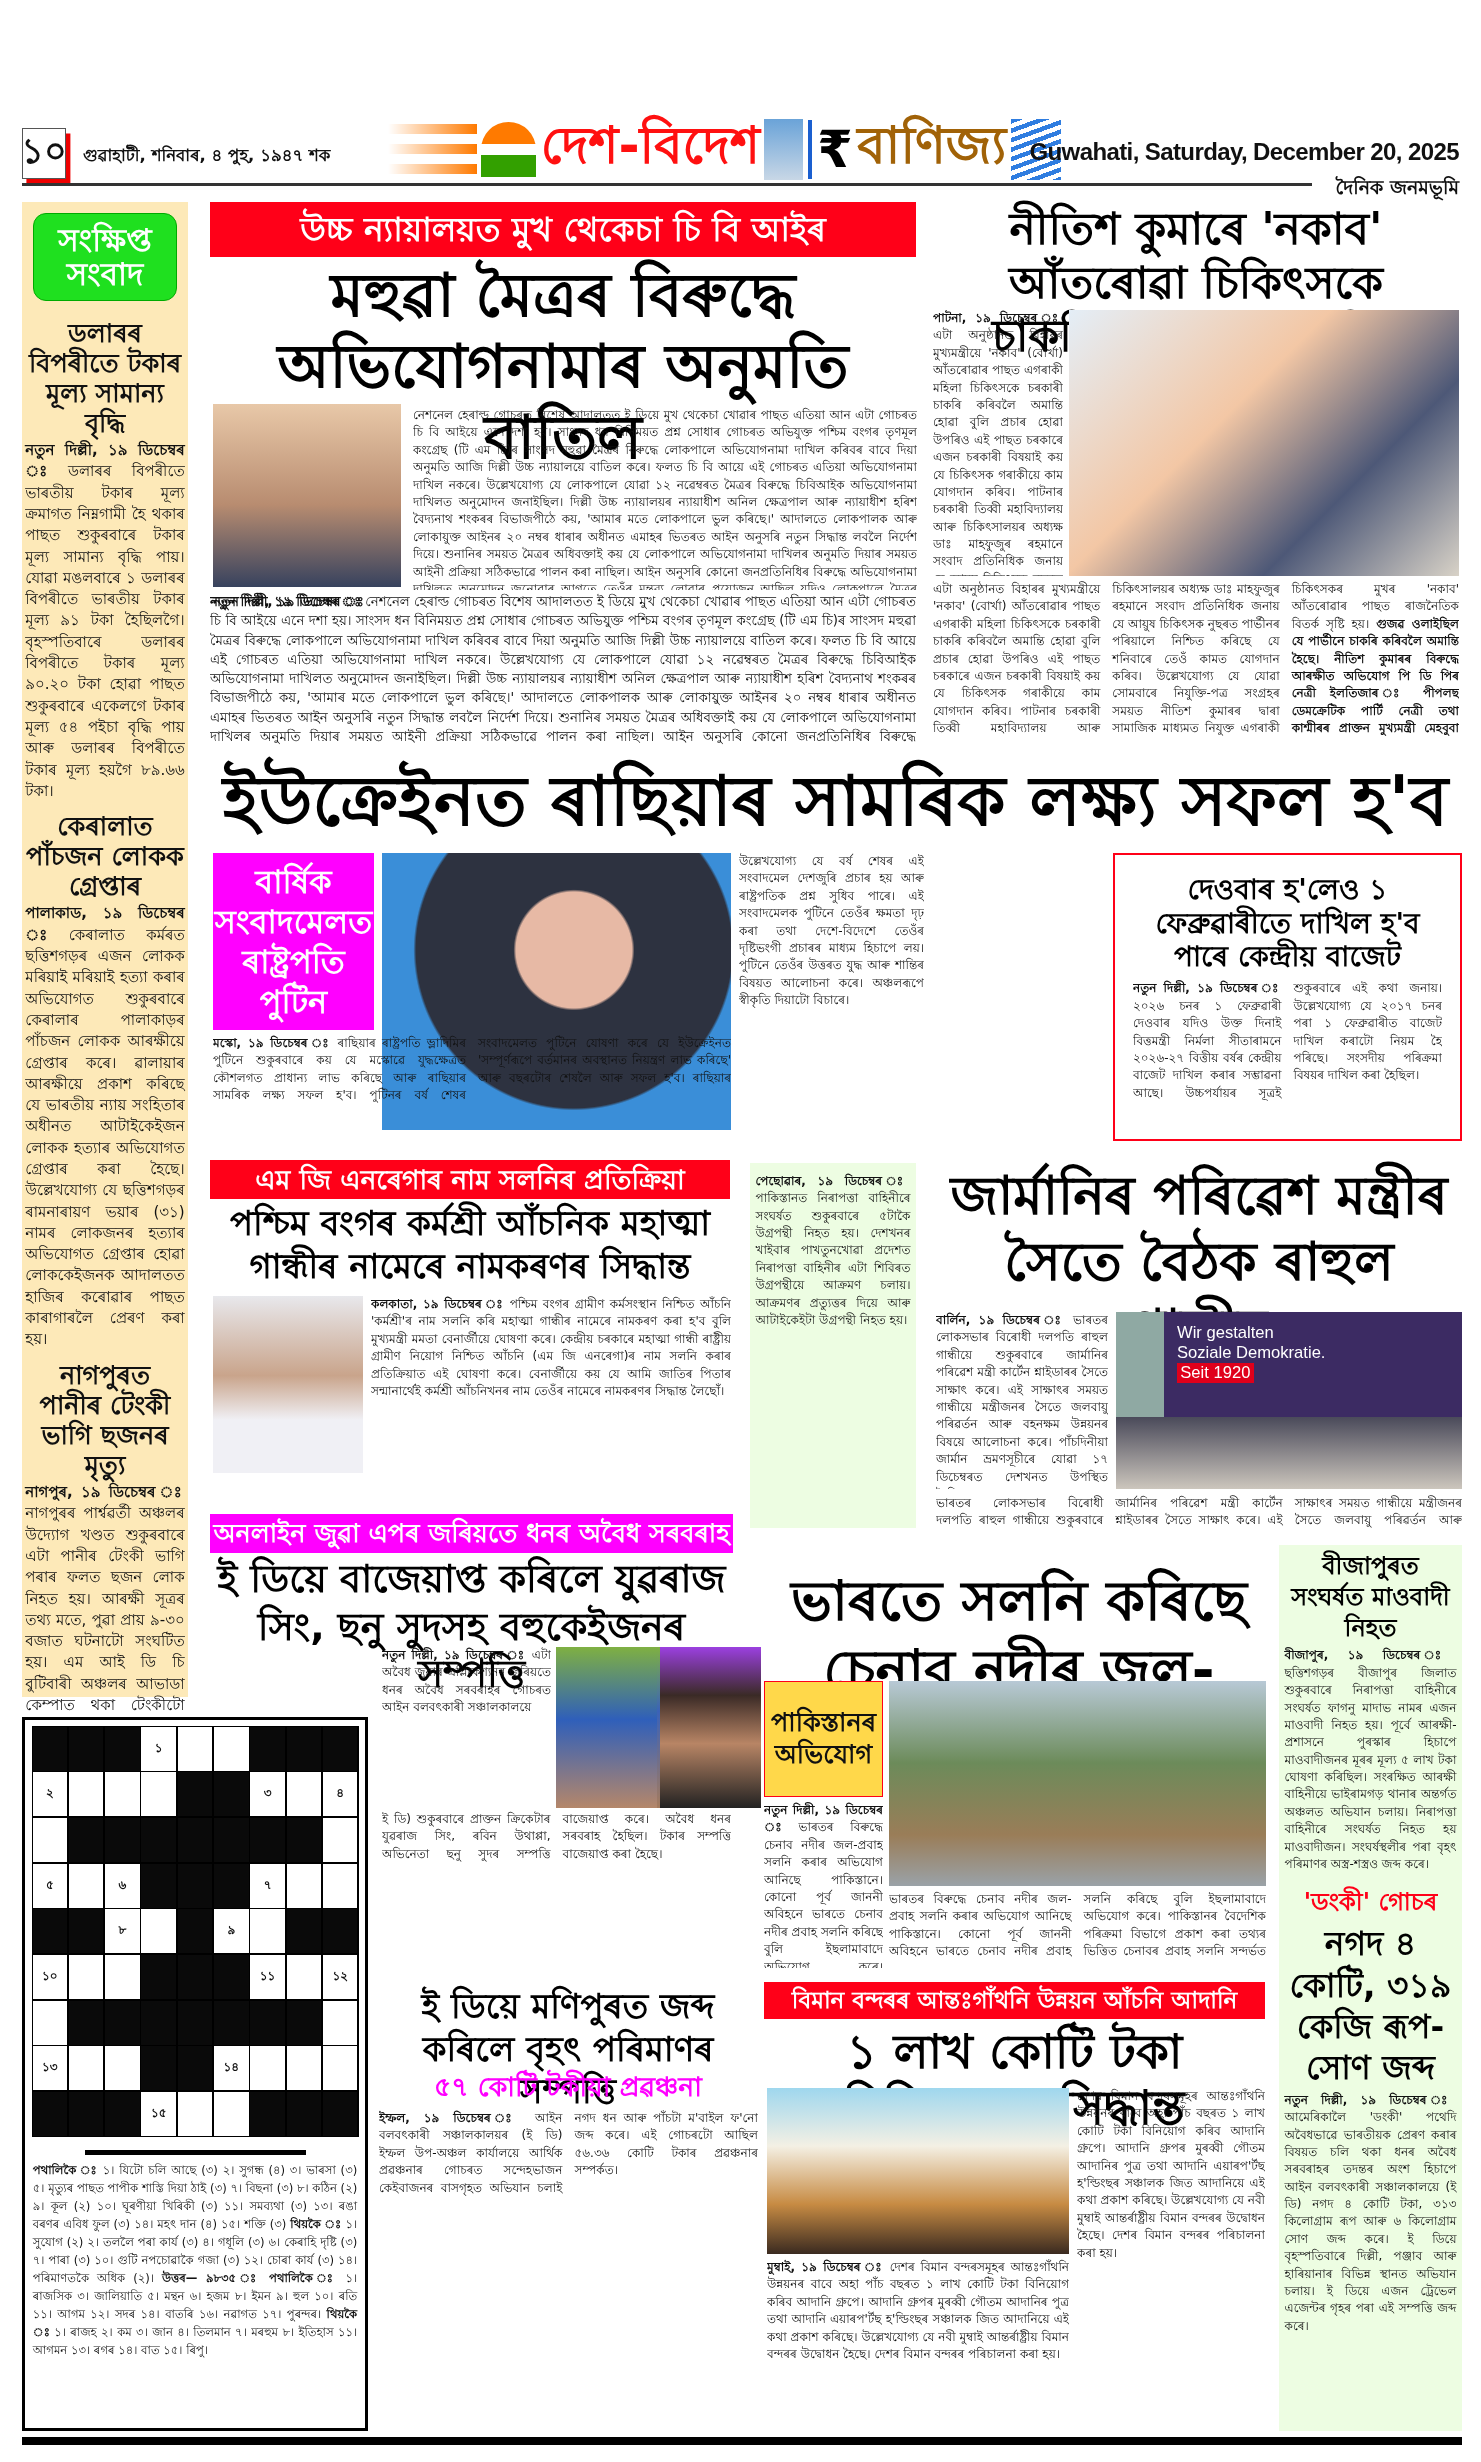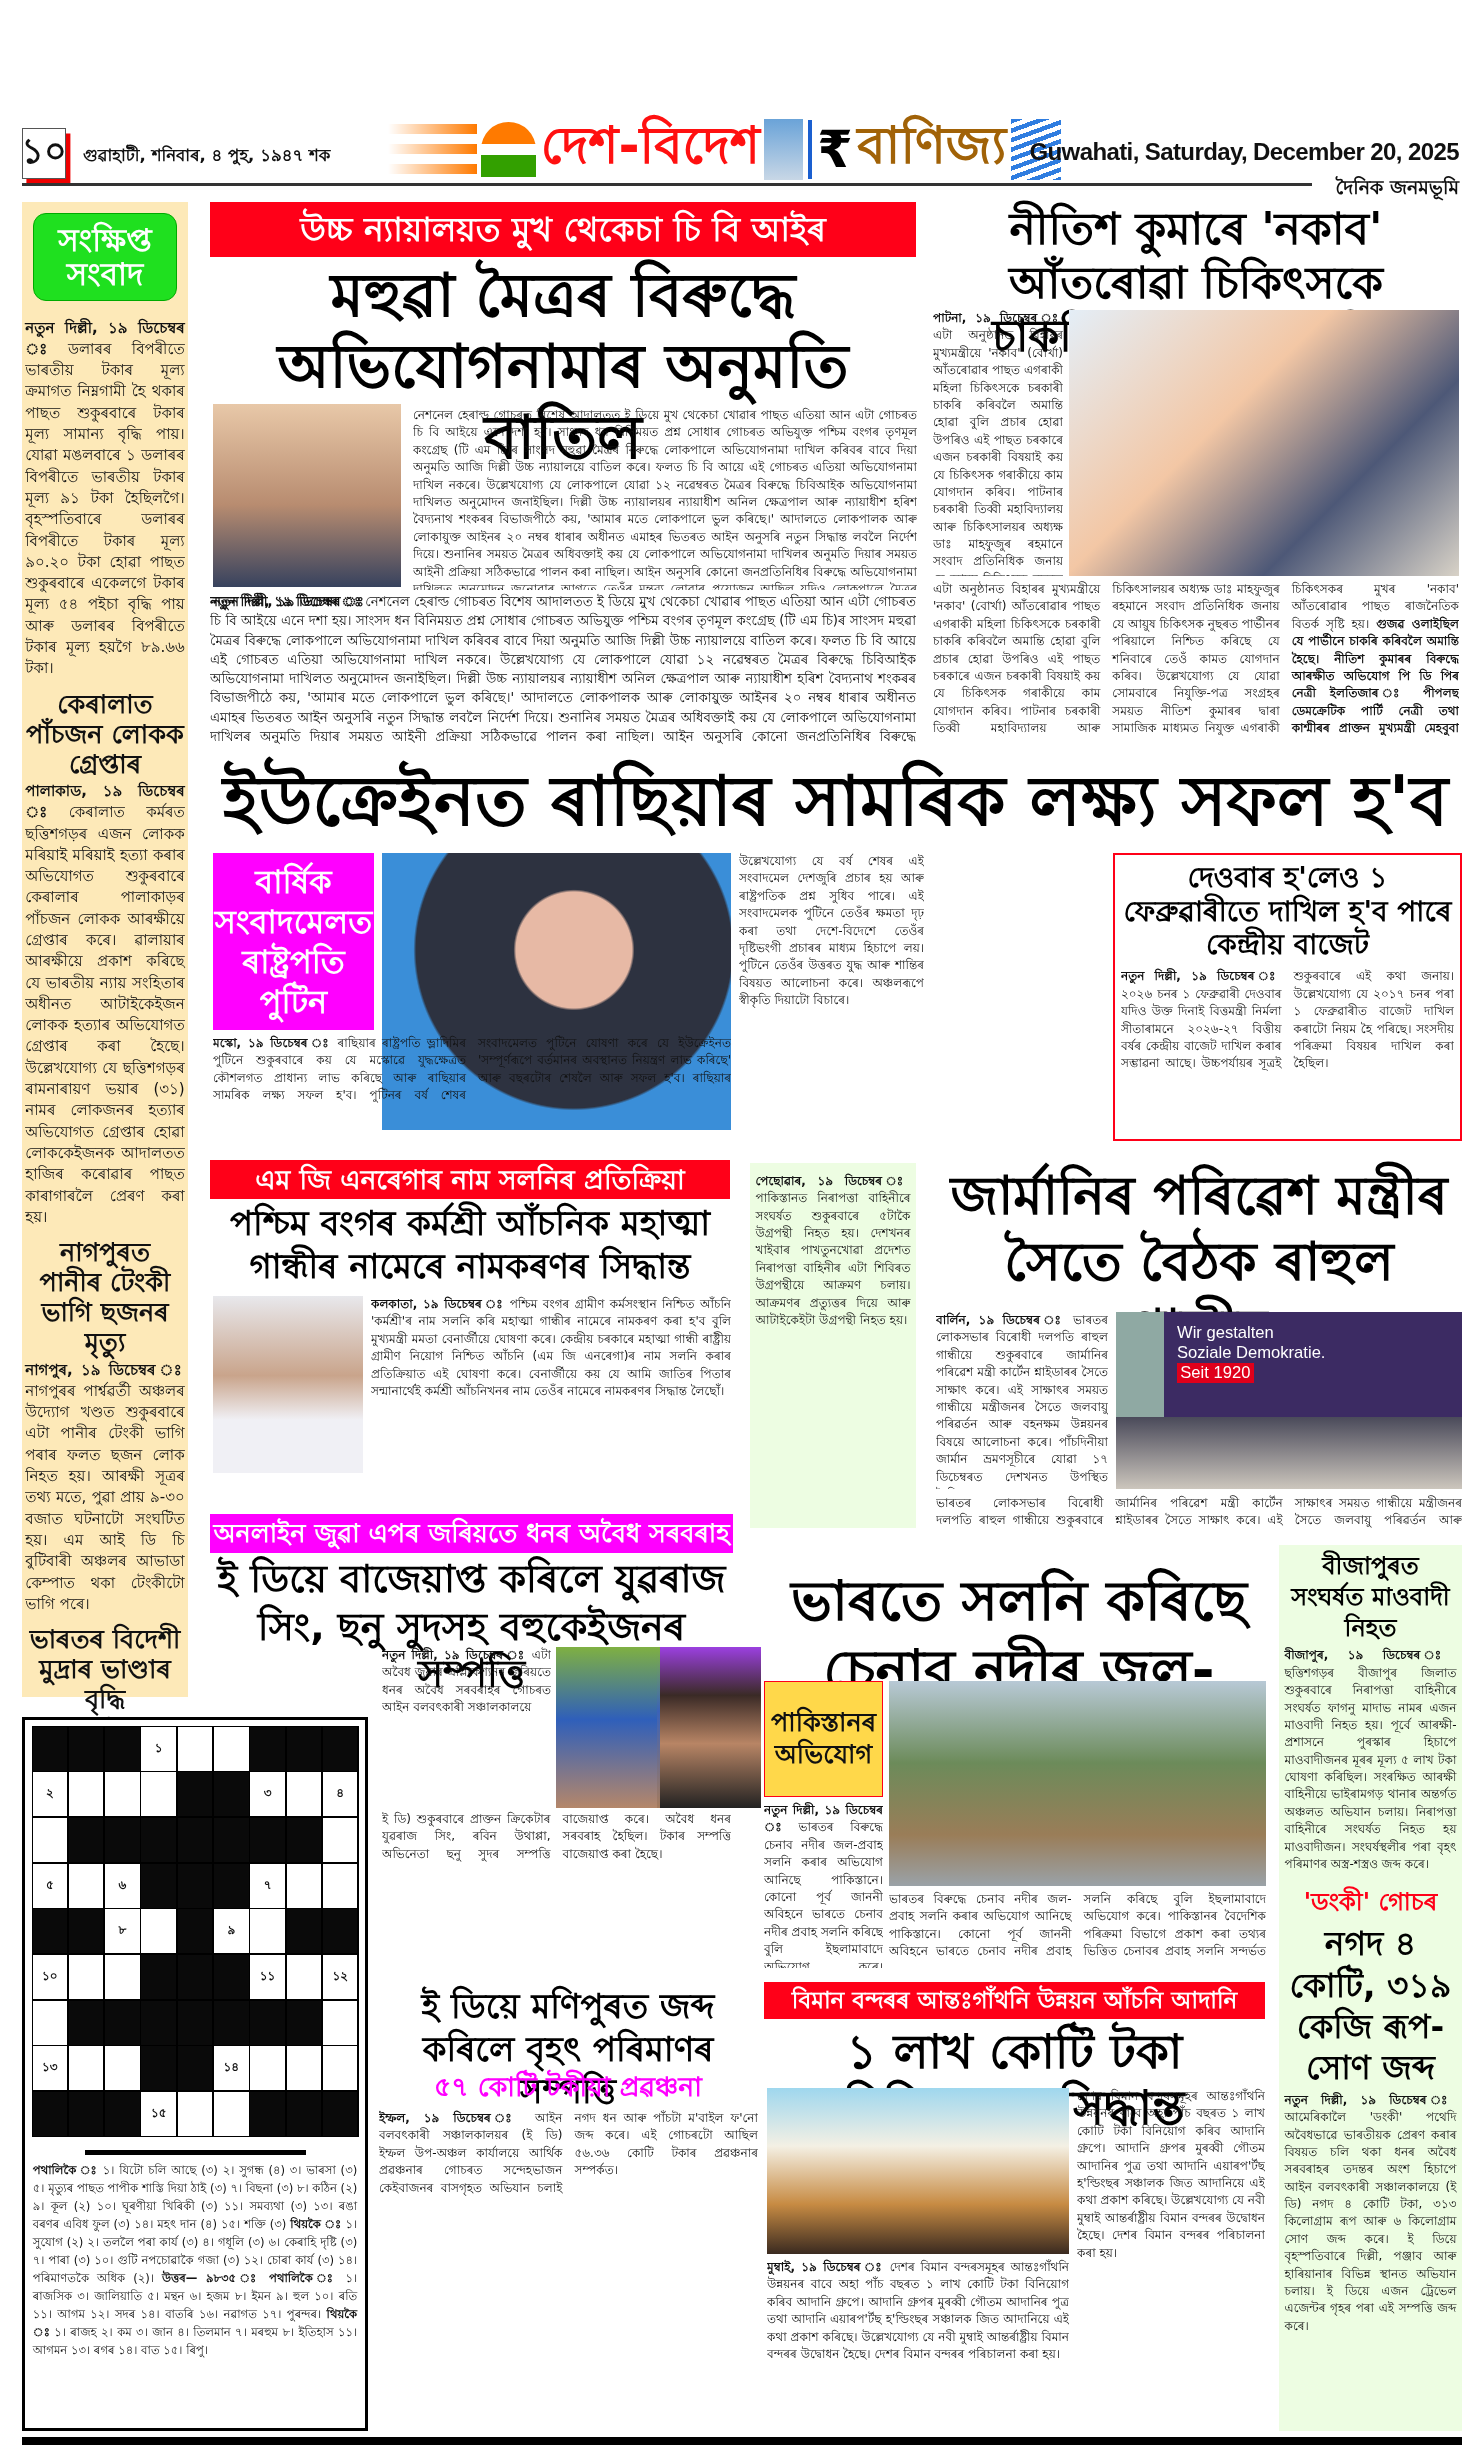--- a/index.html
+++ b/index.html
@@ -67,20 +67,21 @@
   <span class="t2">বাণিজ্য</span>
   <div class="bldg"></div>
 </div>
 <div class="abs date-en">Guwahati, Saturday, December 20, 2025</div>
 <div class="abs rule-top"></div>
 <div class="abs masthead-name">দৈনিক জনমভূমি</div>
 
 <div class="abs brief">
   <div class="badge">সংক্ষিপ্ত সংবাদ</div>
   <div>
+    <h3>ডলাৰৰ বিপৰীতে টকাৰ মূল্য সামান্য বৃদ্ধি</h3>
     <p><b>নতুন দিল্লী, ১৯ ডিচেম্বৰ ঃ</b> <span>ডলাৰৰ বিপৰীতে ভাৰতীয় টকাৰ মূল্য ক্ৰমাগত নিম্নগামী হৈ থকাৰ পাছত শুকুৰবাৰে টকাৰ মূল্য সামান্য বৃদ্ধি পায়। যোৱা মঙলবাৰে ১ ডলাৰৰ বিপৰীতে ভাৰতীয় টকাৰ মূল্য ৯১ টকা হৈছিলগৈ। বৃহস্পতিবাৰে ডলাৰৰ বিপৰীতে টকাৰ মূল্য ৯০.২০ টকা হোৱা পাছত শুকুৰবাৰে একেলগে টকাৰ মূল্য ৫৪ পইচা বৃদ্ধি পায় আৰু ডলাৰৰ বিপৰীতে টকাৰ মূল্য হয়গৈ ৮৯.৬৬ টকা।</span></p>
   </div>
   <div>
     <h3>কেৰালাত পাঁচজন লোকক গ্ৰেপ্তাৰ</h3>
     <p><b>পালাকাড, ১৯ ডিচেম্বৰ ঃ</b> <span>কেৰালাত কৰ্মৰত ছত্তিশগড়ৰ এজন লোকক মৰিয়াই মৰিয়াই হত্যা কৰাৰ অভিযোগত শুকুৰবাৰে কেৰালাৰ পালাকাড়ৰ পাঁচজন লোকক আৰক্ষীয়ে গ্ৰেপ্তাৰ কৰে। ৱালায়াৰ আৰক্ষীয়ে প্ৰকাশ কৰিছে যে ভাৰতীয় ন্যায় সংহিতাৰ অধীনত আটাইকেইজন লোকক হত্যাৰ অভিযোগত গ্ৰেপ্তাৰ কৰা হৈছে। উল্লেখযোগ্য যে ছত্তিশগড়ৰ ৰামনাৰায়ণ ভয়াৰ (৩১) নামৰ লোকজনৰ হত্যাৰ অভিযোগত গ্ৰেপ্তাৰ হোৱা লোককেইজনক আদালতত হাজিৰ কৰোৱাৰ পাছত কাৰাগাৰলৈ প্ৰেৰণ কৰা হয়।</span></p>
   </div>
   <div>
     <h3>নাগপুৰত পানীৰ টেংকী ভাগি ছজনৰ মৃত্যু</h3>
     <p><b>নাগপুৰ, ১৯ ডিচেম্বৰ ঃ</b> <span>নাগপুৰৰ পাৰ্শ্বৱৰ্তী অঞ্চলৰ উদ্যোগ খণ্ডত শুকুৰবাৰে এটা পানীৰ টেংকী ভাগি পৰাৰ ফলত ছজন লোক নিহত হয়। আৰক্ষী সূত্ৰৰ তথ্য মতে, পুৱা প্ৰায় ৯-৩০ বজাত ঘটনাটো সংঘটিত হয়। এম আই ডি চি বুটিবাৰী অঞ্চলৰ আভাডা কেম্পাত থকা টেংকীটো ভাগি পৰে।</span></p>
   </div>
@@ -115,21 +116,21 @@
 <div class="abs headline" style="left:210px;top:764px;width:1251px;font-size:69px;line-height:1.1">ইউক্ৰেইনত ৰাছিয়াৰ সামৰিক লক্ষ্য সফল হ'ব</div>
 <div class="abs magenta-box" style="left:213px;top:853px;width:161px;height:177px;display:flex;align-items:center;justify-content:center;text-align:center;font-size:32px;font-weight:bold;line-height:1.25;padding:5.5px">বাৰ্ষিক সংবাদমেলত ৰাষ্ট্ৰপতি পুটিন</div>
 <div class="abs photo" style="left:382px;top:853px;width:349px;height:277px;background:radial-gradient(circle at 55% 35%,#e7b9a5 0 22%,#2d3240 23% 60%,#3a8ed8 61%)"></div>
 <div class="abs body-txt" style="left:213px;top:1035px;width:518px;height:83px;overflow:hidden;font-size:12px;column-count:2">
   <b>মস্কো, ১৯ ডিচেম্বৰ ঃ</b> <span>ৰাছিয়াৰ ৰাষ্ট্ৰপতি ভ্লাদিমিৰ পুটিনে শুকুৰবাৰে কয় যে মস্কোৱে যুদ্ধক্ষেত্ৰত কৌশলগত প্ৰাধান্য লাভ কৰিছে আৰু ৰাছিয়াৰ সামৰিক লক্ষ্য সফল হ'ব। পুটিনৰ বৰ্ষ শেষৰ সংবাদমেলত পুটিনে যোষণা কৰে যে ইউক্ৰেইনত 'সম্পূৰ্ণৰূপে বৰ্তমানৰ অবস্থানত নিয়ন্ত্ৰণ লাভ কৰিছে' আৰু বছৰটোৰ শেষলৈ আৰু সফল হ'ব। ৰাছিয়াৰ বৃহত্তৰ তথা সুসজ্জিত সেনাই শেহতীয়া মাহবোৰত ইউক্ৰেইনত মন্থৰ কিন্তু দৃঢ় প্ৰগতি কৰিছে।</span>
 </div>
 <div class="abs body-txt" style="left:739px;top:853px;width:185px;height:288px;overflow:hidden;font-size:12px">
   <span>উল্লেখযোগ্য যে বৰ্ষ শেষৰ এই সংবাদমেল দেশজুৰি প্ৰচাৰ হয় আৰু ৰাষ্ট্ৰপতিক প্ৰশ্ন সুধিব পাৰে। এই সংবাদমেলক পুটিনে তেওঁৰ ক্ষমতা দৃঢ় কৰা তথা দেশে-বিদেশে তেওঁৰ দৃষ্টিভংগী প্ৰচাৰৰ মাধ্যম হিচাপে লয়। পুটিনে তেওঁৰ উত্তৰত যুদ্ধ আৰু শান্তিৰ বিষয়ত আলোচনা কৰে। অঞ্চলৰূপে স্বীকৃতি দিয়াটো বিচাৰে।</span>
 </div>
 
-<div class="abs red-box" style="left:1113px;top:853px;width:349px;height:288px;padding:6px">
+<div class="abs red-box" style="left:1113px;top:853px;width:349px;height:288px;padding:18px">
   <div class="headline" style="font-size:28px;line-height:1.2">দেওবাৰ হ'লেও ১ ফেব্ৰুৱাৰীতে দাখিল হ'ব পাৰে কেন্দ্ৰীয় বাজেট</div>
   <div class="body-txt" style="font-size:12px;column-count:2;margin-top:6.6px;height:177px;overflow:hidden">
     <b>নতুন দিল্লী, ১৯ ডিচেম্বৰ ঃ</b> <span>২০২৬ চনৰ ১ ফেব্ৰুৱাৰী দেওবাৰ যদিও উক্ত দিনাই বিত্তমন্ত্ৰী নিৰ্মলা সীতাৰামনে ২০২৬-২৭ বিত্তীয় বৰ্ষৰ কেন্দ্ৰীয় বাজেট দাখিল কৰাৰ সম্ভাৱনা আছে। উচ্চপৰ্যায়ৰ সূত্ৰই শুকুৰবাৰে এই কথা জনায়। উল্লেখযোগ্য যে ২০১৭ চনৰ পৰা ১ ফেব্ৰুৱাৰীত বাজেট দাখিল কৰাটো নিয়ম হৈ পৰিছে। সংসদীয় পৰিক্ৰমা বিষয়ৰ দাখিল কৰা হৈছিল।</span>
   </div>
 </div>
 
 <div class="abs red-strip" style="left:210px;top:1160px;width:520px;height:39px;font-size:26.6px;line-height:39px">এম জি এনৰেগাৰ নাম সলনিৰ প্ৰতিক্ৰিয়া</div>
 <div class="abs headline" style="left:210px;top:1202px;width:520px;font-size:34px;line-height:1.25">পশ্চিম বংগৰ কৰ্মশ্ৰী আঁচনিক মহাত্মা গান্ধীৰ নামেৰে নামকৰণৰ সিদ্ধান্ত</div>
 <div class="abs photo" style="left:213px;top:1296px;width:150px;height:177px;background:linear-gradient(#e8e8ec,#c9a48b 45%,#f0f0f5 70%)"></div>
 <div class="abs body-txt" style="left:371px;top:1296px;width:360px;height:177px;overflow:hidden;font-size:12px">

